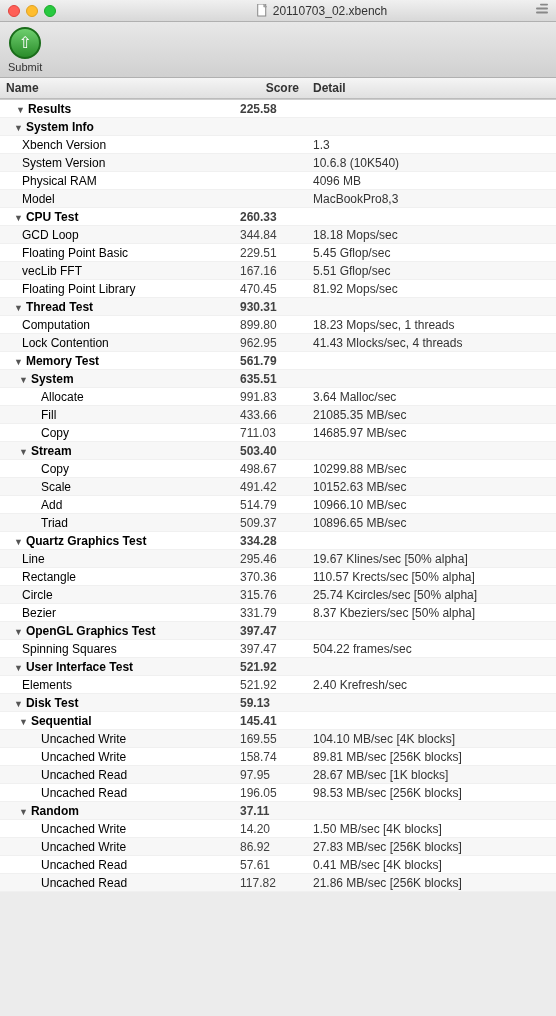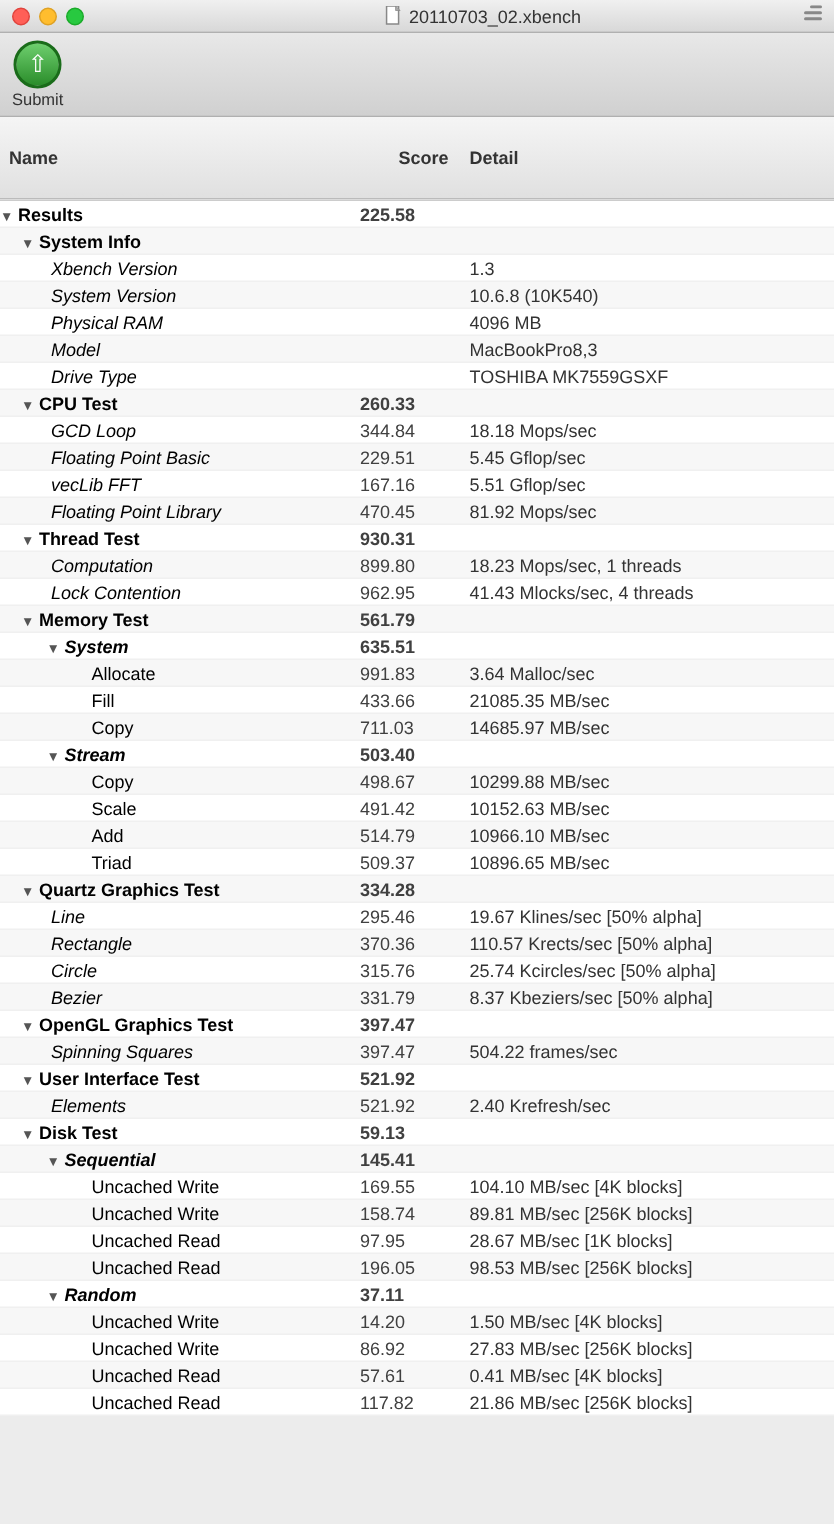--- a/index.html
+++ b/index.html
@@ -79,21 +79,21 @@
       background: white;
       border-top: 1px solid #ccc;
       overflow-y: auto;
     }
 
     
     .col-headers {
       display: flex;
       background: linear-gradient(to bottom, #f5f5f5, #e0e0e0);
       border-bottom: 1px solid #bbb;
-      padding: 20px 0;
+      padding: 3px 0;
       font-size: 12px;
       font-weight: bold;
       color: #333;
     }
     .col-name   { width: 240px; padding-left: 6px; }
     .col-score  { width: 65px; text-align: right; padding-right: 6px; }
     .col-detail { flex: 1; padding-left: 8px; }
 
     
     .table-body { }
@@ -119,24 +119,24 @@
       padding-right: 6px;
       color: #404040;
     }
     .cell-detail {
       flex: 1;
       padding-left: 8px;
       color: #333;
     }
 
     
-    .indent-0 { padding-left: 0; font-weight: bold; }
+    .indent-0 { padding-left: 16px; font-weight: bold; }
     .indent-1 { padding-left: 14px; font-weight: bold; }
-    .indent-2 { padding-left: 31px; font-style: italic; }
-    .indent-3 { padding-left: 58px; }
+    .indent-2 { padding-left: 19px; }
+    .indent-3 { padding-left: 38px; }
 
     .triangle {
       display: inline-block;
       margin-right: 3px;
       font-size: 9px;
       color: #555;
     }
 
     .bold { font-weight: bold; }
   </style>
@@ -217,27 +217,20 @@
     <div class="cell-detail">4096 MB</div>
   </div>
       <div class="row">
     <div class="cell-name indent-2 ">
       <span class="triangle"></span>Model
     </div>
     <div class="cell-score "></div>
     <div class="cell-detail">MacBookPro8,3</div>
   </div>
       <div class="row">
-    <div class="cell-name indent-2 ">
-      <span class="triangle"></span>Drive Type
-    </div>
-    <div class="cell-score "></div>
-    <div class="cell-detail">TOSHIBA MK7559GSXF</div>
-  </div>
-      <div class="row">
     <div class="cell-name indent-1 bold">
       <span class="triangle">▼</span>CPU Test
     </div>
     <div class="cell-score bold">260.33</div>
     <div class="cell-detail"></div>
   </div>
       <div class="row">
     <div class="cell-name indent-2 ">
       <span class="triangle"></span>GCD Loop
     </div>

